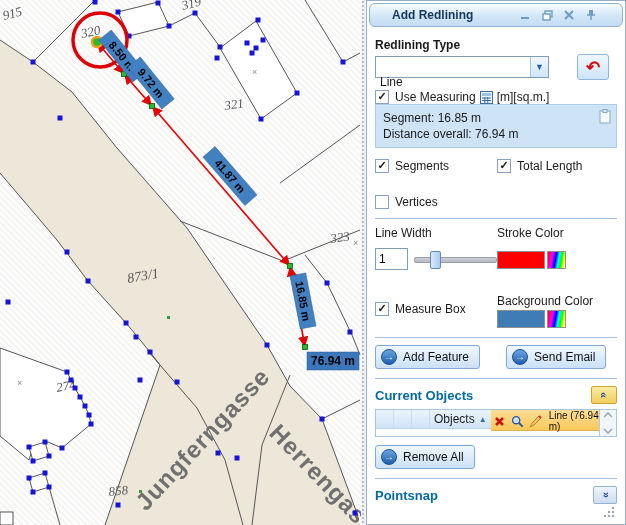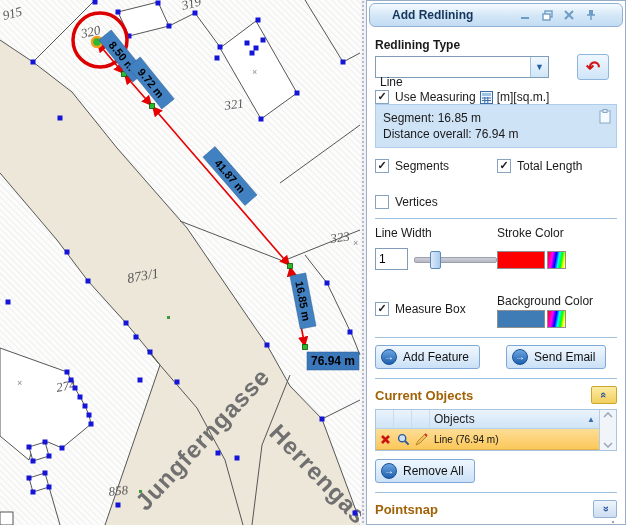--- a/index.html
+++ b/index.html
@@ -52,31 +52,31 @@
   .swatches{display:flex;align-items:center;margin-top:2px;}
   .swatch-main{width:46px;height:16px;border:1px solid #909090;}
   .swatch-rb{width:17px;height:16px;border:1px solid #909090;margin-left:2px;
              background:linear-gradient(100deg,#ff0000,#ff00ff 25%,#0000ff 45%,#00ffff 60%,#00ff00 75%,#ffff00 88%,#ffffff);}
   .btn{display:inline-flex;align-items:center;height:22px;padding:0 10px 0 5px;border:1px solid #7fa8d8;
        border-radius:3px;background:linear-gradient(#eff7fe,#cbe1f7);font-size:12px;color:#111;}
   .btn .circ{width:14px;height:14px;border-radius:50%;border:1px solid #1a4f94;margin-right:6px;
              background:linear-gradient(#6aa6e2,#1f5fae);color:#fff;font-size:10px;line-height:13px;
              text-align:center;font-weight:bold;}
   .sec-head{display:flex;align-items:center;justify-content:space-between;}
-  .sec-title{font-weight:bold;font-size:13px;color:#a16207;}
+  .sec-title{font-weight:bold;font-size:13px;color:#0369a1;}
   .chev-btn{width:24px;height:16px;border:1px solid #c9a62e;border-radius:2px;
             background:linear-gradient(#fceca2,#f2ce5e);color:#24549c;display:flex;align-items:center;
             justify-content:center;font-size:11px;font-weight:bold;}
   .chev-btn .g{display:inline-block;transform:rotate(90deg);}
   .chev-btn2{width:22px;height:16px;border:1px solid #92b2d6;border-radius:2px;
              background:linear-gradient(#eff5fc,#cdddf0);color:#24549c;display:flex;align-items:center;
              justify-content:center;font-size:11px;font-weight:bold;}
   .chev-btn2 .g{display:inline-block;transform:rotate(-90deg);}
   .objtable{margin-top:5px;border:1px solid #a8c6e0;display:flex;height:104px;background:#fff;}
-  .obj-main{flex:1;display:flex;flex-direction:column;}
+  .obj-main{flex:1;display:flex;flex-direction:row;}
   .thead{display:grid;grid-template-columns:18px 18px 18px 1fr 16px;height:18px;
          background:linear-gradient(#eaf3fc,#cfe4f7);border-bottom:1px solid #b8d4ea;align-items:center;}
   .thead .hc{height:100%;border-right:1px solid #c6dcf0;}
   .thead .hlabel{padding-left:4px;font-size:12px;color:#222;}
   .thead .sort{color:#3a6ca8;font-size:8px;text-align:center;}
   .trow{display:grid;grid-template-columns:18px 18px 18px 1fr;height:20px;align-items:center;
         background:linear-gradient(#fedd96,#fbc85a);border-bottom:1px solid #e2b04a;}
   .trow .cell{display:flex;align-items:center;justify-content:center;height:100%;}
   .trow .tlabel{justify-content:flex-start;padding-left:4px;font-size:10px;color:#111;}
   .vscroll{width:16px;border-left:1px solid #b8cce0;background:#f1f5fa;display:flex;flex-direction:column;

